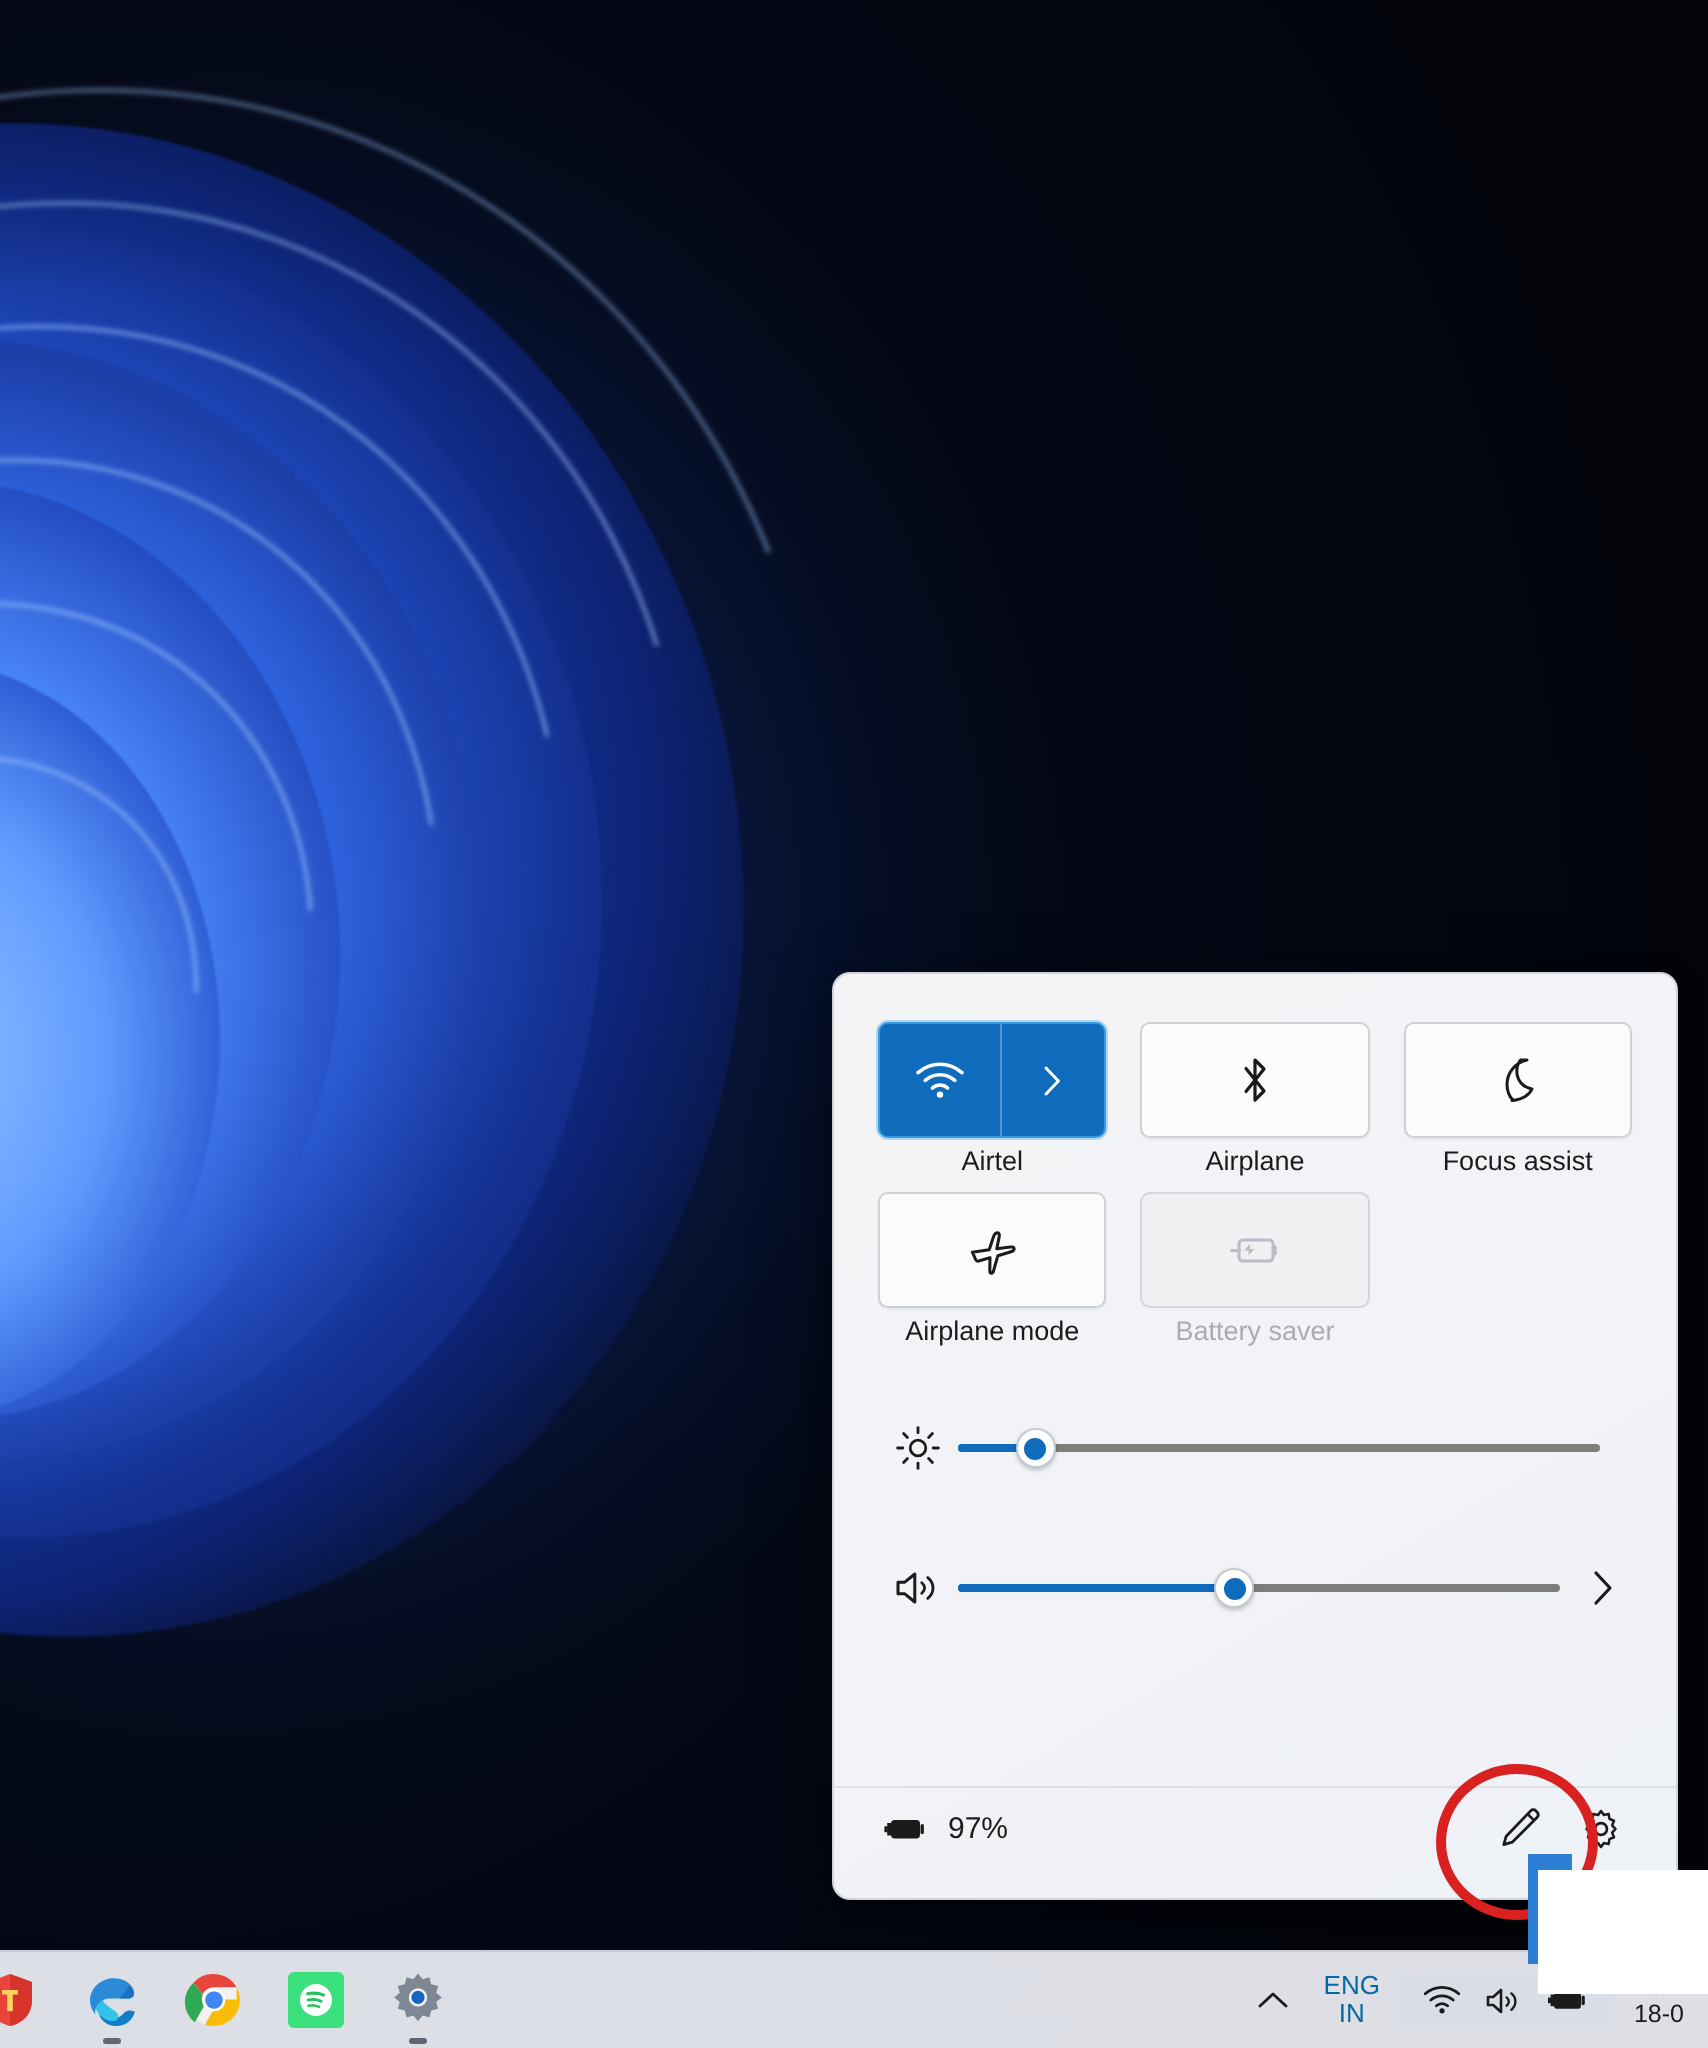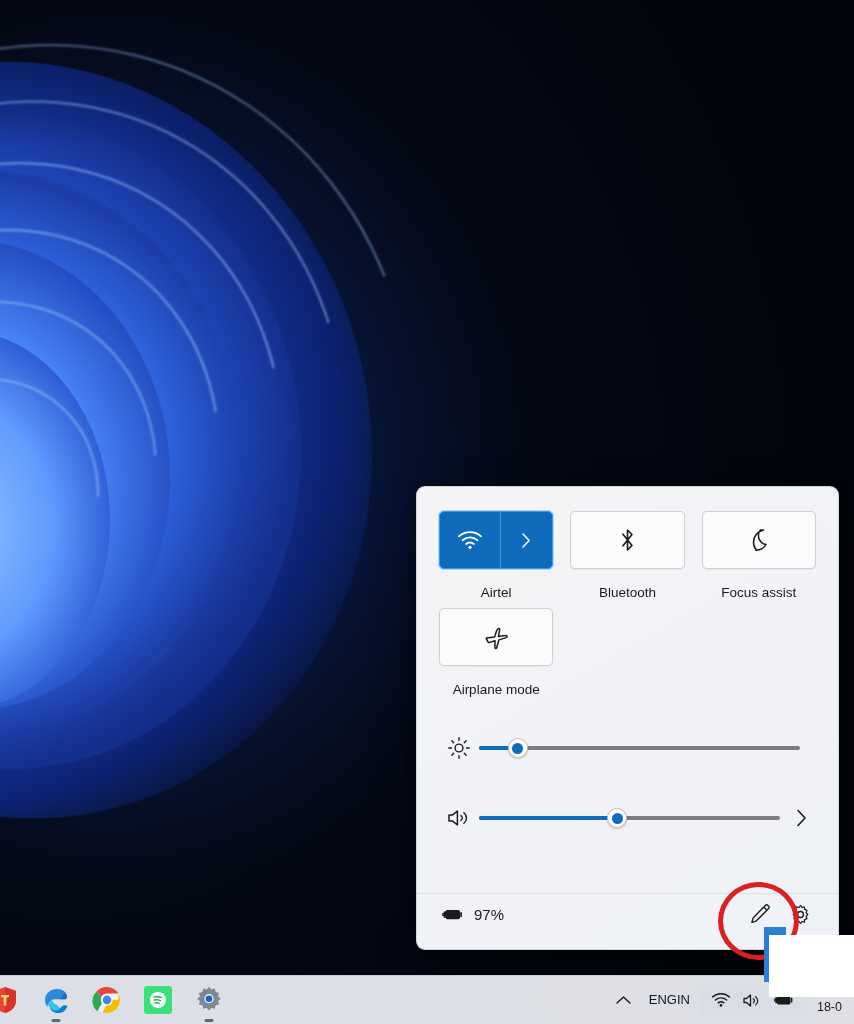--- a/index.html
+++ b/index.html
@@ -150,21 +150,21 @@
   .tile.split .tile-chev {
     width: 52px;
     display: flex;
     align-items: center;
     justify-content: center;
     height: 100%;
     border-left: 1px solid rgba(255,255,255,0.28);
   }
 
   .tile-label {
-    margin-top: 16px;
+    margin-top: 4px;
     font-size: 13.5px;
     color: #1b1b1b;
     text-align: center;
     white-space: nowrap;
   }
   .tile-label.dim { color: #a9acb3; }
 
   
   .slider-row {
     display: flex;
@@ -327,26 +327,26 @@
     align-items: center;
     padding-right: 6px;
   }
   .tray-chevron {
     width: 30px; height: 36px;
     display: flex; align-items: center; justify-content: center;
     color: #1b1b1b;
   }
   .tray-lang {
     display: flex;
-    flex-direction: row;
+    flex-direction: column;
     align-items: center;
     justify-content: center;
     line-height: 1.08;
     font-size: 13px;
-    color: #0f172a;
+    color: #0369a1;
     padding: 0 10px;
   }
   .tray-icons {
     display: flex;
     align-items: center;
     gap: 11px;
     padding: 6px 11px;
     border-radius: 5px;
     background: rgba(214,219,230,0.62);
     color: #1b1b1b;
@@ -434,21 +434,21 @@
         </div>
 
         <div class="tile-cell">
           <div class="tile">
             <span>
               <svg width="19" height="26" viewBox="0 0 19 26" fill="none">
                 <path d="M5 7.2L14 18.5 9.5 23V3l4.5 4.5L5 18.8" stroke="currentColor" stroke-width="1.6" stroke-linecap="round" stroke-linejoin="round"></path>
               </svg>
             </span>
           </div>
-          <div class="tile-label">Bluetooth</div>
+          <div class="tile-label">Airplane</div>
         </div>
 
         <div class="tile-cell">
           <div class="tile">
             <span>
               <svg width="24" height="26" viewBox="0 0 24 26" fill="none">
                 <path d="M16.5 3C10.8 4.2 6.5 9.2 6.5 15.2c0 3.1 1.2 6 3.1 8.1-.2 0-.4 0-.6 0C9 23.3 16.5 23 19 17.5c-4.4-.6-7.6-4.4-7.6-9 0-2.1.7-4 1.9-5.5h3.2z" stroke="currentColor" stroke-width="1.5" stroke-linejoin="round"></path>
               </svg>
             </span>
           </div>
@@ -459,20 +459,33 @@
           <div class="tile">
             <span>
               <svg width="27" height="25" viewBox="0 0 27 25" fill="none">
                 <path d="M3.2 13.1l8.4-1.2 2.1-6.4c.4-1.2 1.3-2.1 2.1-2.1.7 0 1 .7.8 1.9l-1.2 6.1 6.7-.9c1.2-.2 2 .2 2 .9 0 .6-.6 1.2-1.6 1.5l-6.6 2-2.1 7.4c-.2.8-.7 1.3-1.1 1.3-.5 0-.8-.6-.8-1.5l.1-6.3-5.2 1.6c-.9.3-1.6.1-1.9-.5l-1.7-3.8z" stroke="currentColor" stroke-width="1.5" stroke-linejoin="round"></path>
               </svg>
             </span>
           </div>
           <div class="tile-label">Airplane mode</div>
         </div>
 
+        <div class="tile-cell">
+          <div class="tile disabled">
+            <span>
+              <svg width="30" height="20" viewBox="0 0 30 20" fill="none">
+                <rect x="7.5" y="5" width="17" height="10.5" rx="2" stroke="currentColor" stroke-width="1.5"></rect>
+                <path d="M25.6 8.6v3.3" stroke="currentColor" stroke-width="1.6" stroke-linecap="round"></path>
+                <path d="M10 10.3l3-3.3v2.5h2.3l-3 3.3v-2.5H10z" fill="currentColor"></path>
+                <path d="M3.8 10.3h4" stroke="currentColor" stroke-width="1.5" stroke-linecap="round"></path>
+              </svg>
+            </span>
+          </div>
+          <div class="tile-label dim">Battery saver</div>
+        </div>
 
 
       </div>
 
       <div class="slider-row brightness">
         <div class="slider-icon">
           <svg width="24" height="24" viewBox="0 0 24 24" fill="none">
             <circle cx="12" cy="12" r="3.9" stroke="currentColor" stroke-width="1.4"></circle>
             <g stroke="currentColor" stroke-width="1.4" stroke-linecap="round">
               <path d="M12 1.8v2.6"></path>

